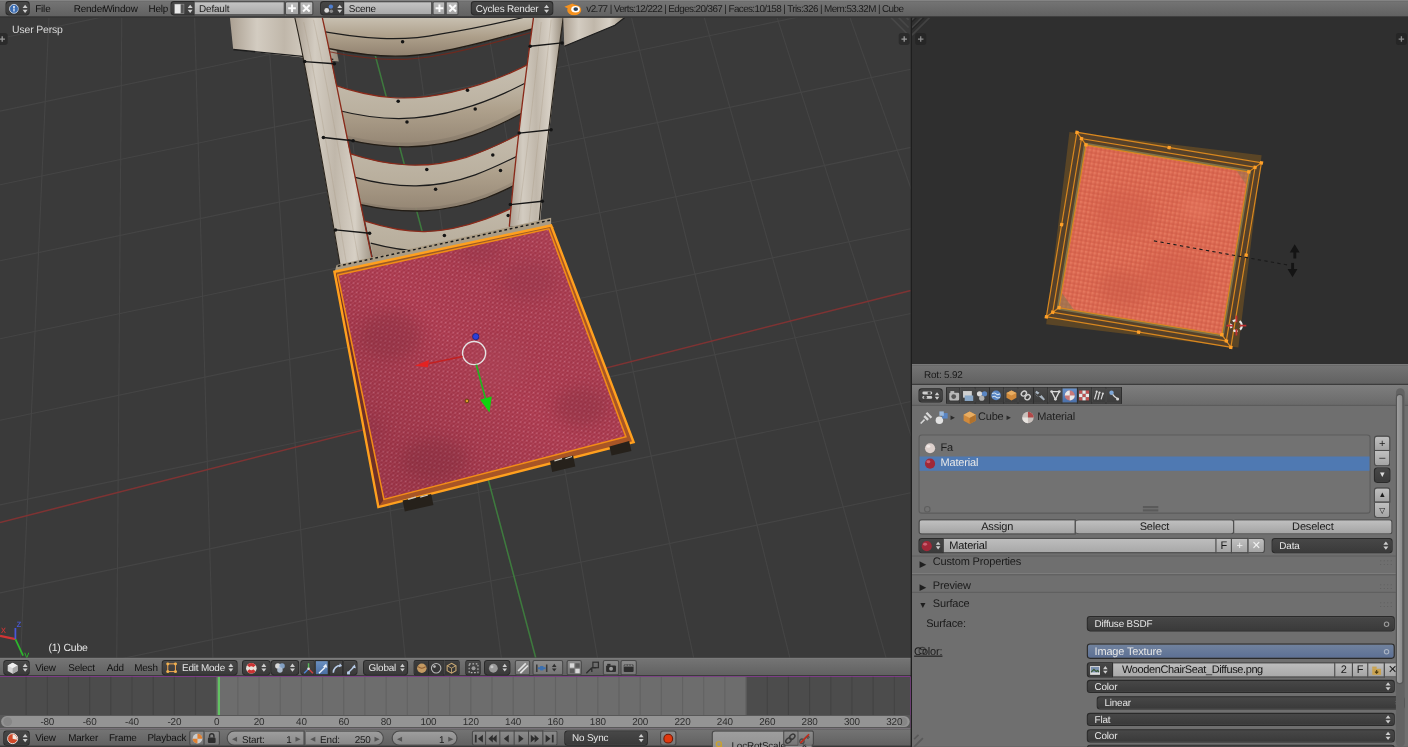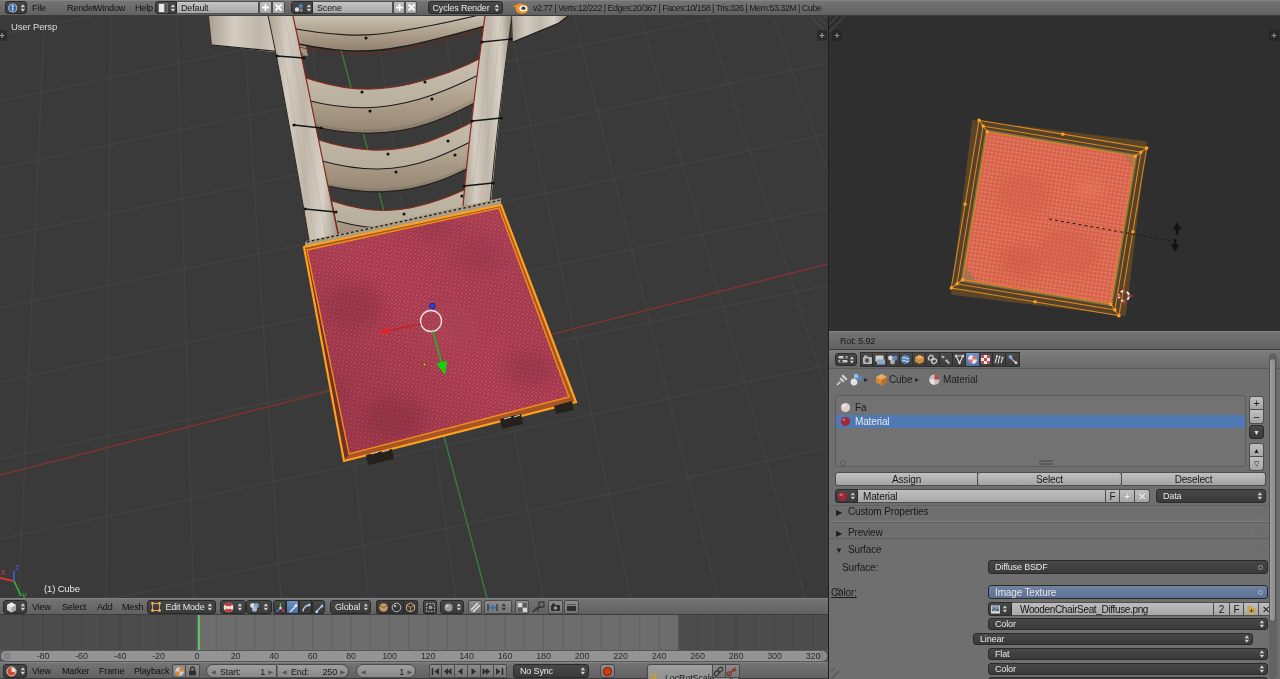--- a/index.html
+++ b/index.html
@@ -887,21 +887,21 @@
         <rect x="1.5" y="4" width="8" height="5.5" fill="#caa24e"></rect>
         <rect x="1.5" y="2" width="4" height="2" fill="#caa24e"></rect>
         <path d="M5.5,5 L5.5,8 M4,6.5 L5.5,8 L7,6.5" stroke="#4a3a10" stroke-width="1" fill="none"></path>
       </svg>
   </div>
   <div class="abs lt" style="left:430px;top:252px;width:15px;height:14px;border-left:none;border-radius:0 3px 3px 0;">✕</div>
   <div class="abs dd" style="left:159px;top:268px;width:280px;height:12px;">
     <div style="flex:1;padding-left:6px;">Color</div>
     <div class="arrows" style="margin-right:2px;transform:scale(0.75);"></div>
   </div>
-  <div class="abs dd" style="left:144px;top:283px;width:280px;height:12px;">
+  <div class="abs dd" style="left:168px;top:283px;width:280px;height:12px;">
     <div style="flex:1;padding-left:6px;">Linear</div>
     <div class="arrows" style="margin-right:2px;transform:scale(0.75);"></div>
   </div>
   <div class="abs dd" style="left:159px;top:298px;width:280px;height:12px;">
     <div style="flex:1;padding-left:6px;">Flat</div>
     <div class="arrows" style="margin-right:2px;transform:scale(0.75);"></div>
   </div>
   <div class="abs dd" style="left:159px;top:313px;width:280px;height:12px;">
     <div style="flex:1;padding-left:6px;">Color</div>
     <div class="arrows" style="margin-right:2px;transform:scale(0.75);"></div>

